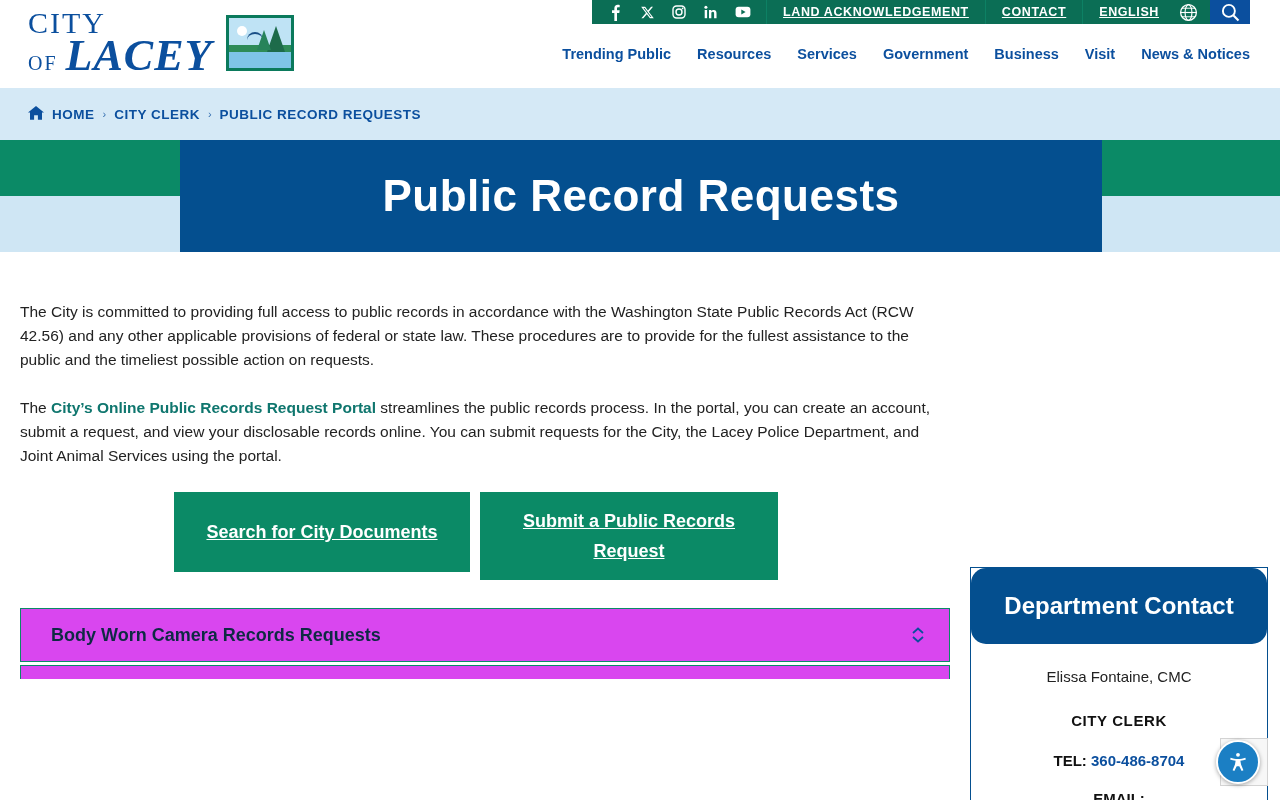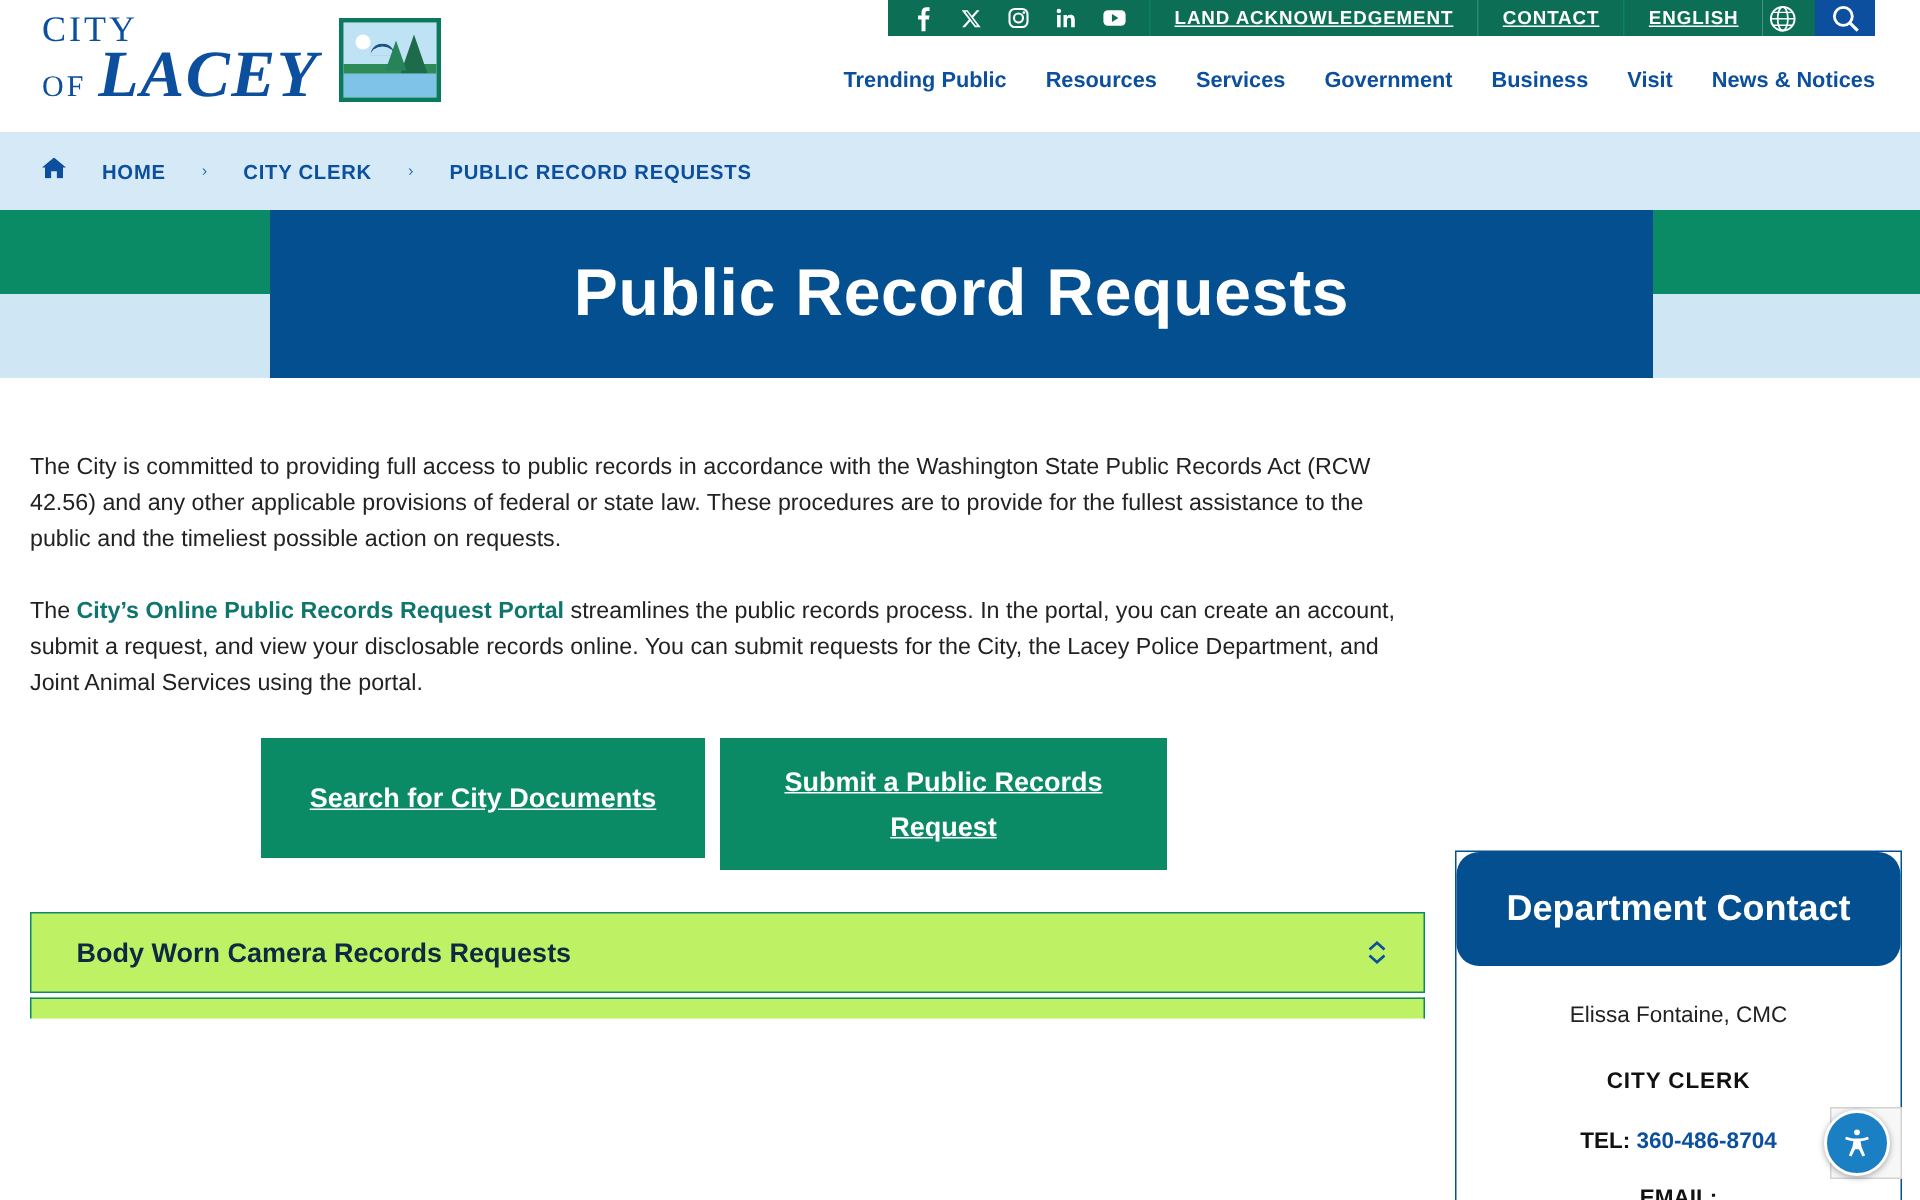--- a/index.html
+++ b/index.html
@@ -27,21 +27,21 @@
     align-items: center;
     gap: 14px;
   }
   .logo-text {
     display: flex;
     flex-direction: column;
     line-height: 1;
     color: #0b4f9e;
     font-family: "Liberation Serif", serif;
   }
-  .logo-city { font-size: 24px; letter-spacing: 2px; }
+  .logo-city { font-size: 30px; letter-spacing: 2px; }
   .logo-lacey {
     font-size: 44px;
     font-style: italic;
     font-weight: bold;
     letter-spacing: 1px;
     margin-top: -4px;
   }
   .logo-row { display: flex; align-items: baseline; gap: 8px; }
   .logo-of { font-size: 20px; letter-spacing: 2px; }
   .logo-badge {
@@ -148,21 +148,21 @@
   }
 
   
   .breadcrumb-bar {
     width: 1280px;
     height: 52px;
     background: #d5e9f6;
     display: flex;
     align-items: center;
     padding-left: 28px;
-    gap: 24px;
+    gap: 8px;
   }
   .breadcrumb-bar .home-icon { color: #0b4f9e; font-size: 15px; }
   .breadcrumb-bar a, .breadcrumb-bar span.crumb {
     color: #0b4f9e;
     font-size: 13.5px;
     font-weight: bold;
     letter-spacing: 0.5px;
     text-decoration: none;
   }
   .crumb-sep { color: #0b4f9e; font-size: 11px; opacity: .8; }
@@ -244,21 +244,21 @@
     margin-top: 28px;
     width: 930px;
   }
   .accordion-item {
     border: 1px solid #0b8a66;
     height: 54px;
     display: flex;
     align-items: center;
     justify-content: space-between;
     padding: 0 24px 0 30px;
-    background: #bef264;
+    background: #d946ef;
     margin-bottom: 3px;
   }
   .accordion-title {
     font-size: 18px;
     font-weight: bold;
     color: #0e2a43;
   }
   .acc-chevrons {
     display: flex;
     flex-direction: column;

